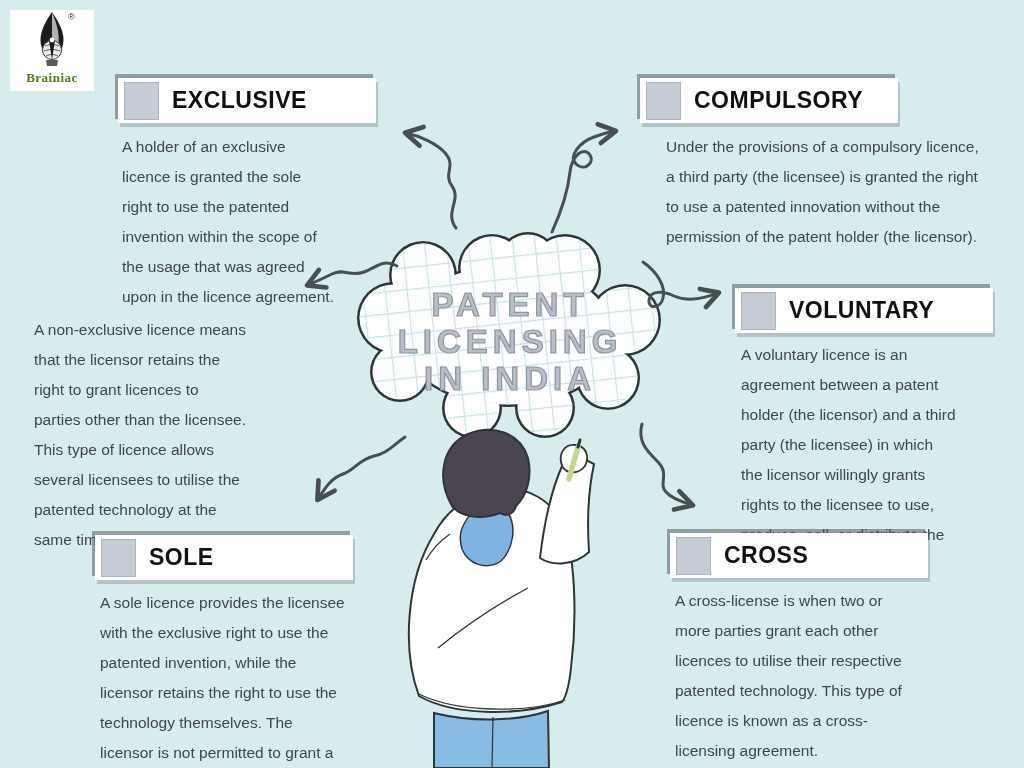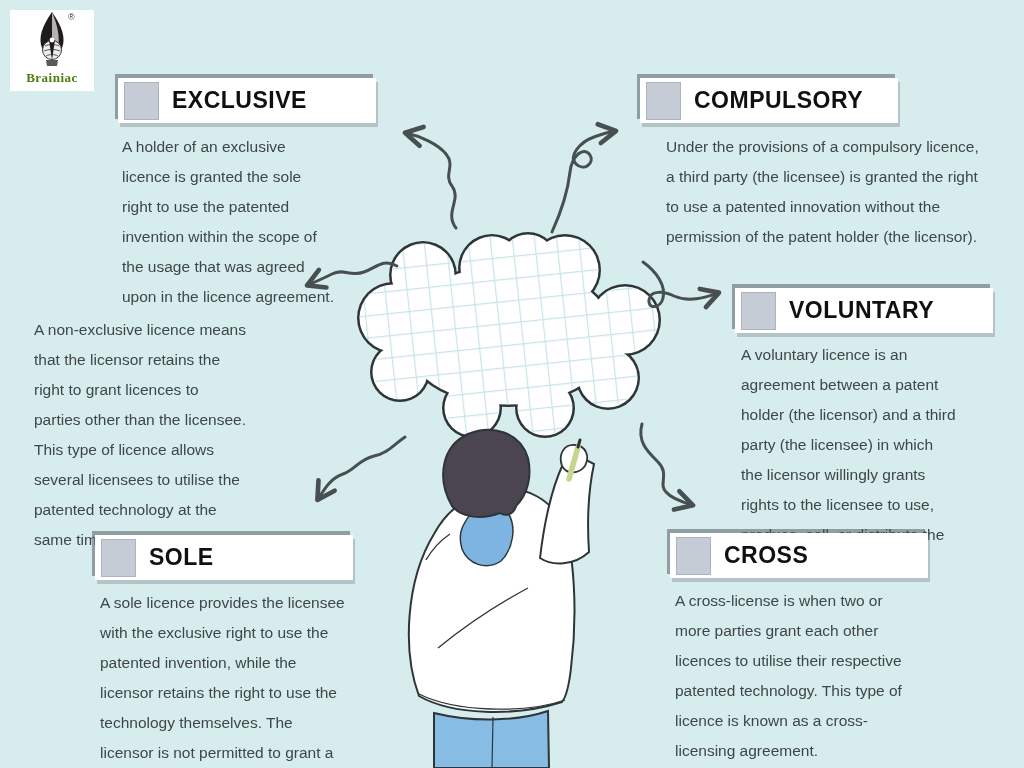--- a/index.html
+++ b/index.html
@@ -116,20 +116,23 @@
     <g fill="none" stroke="#474f52" stroke-width="3" stroke-linecap="round">
       <path marker-end="url(#ah)" d="M456,228 C444,212 462,200 452,186 C443,174 456,166 446,154 C438,144 420,136 406,133"></path>
       <path marker-end="url(#ah)" d="M552,232 C562,210 568,190 570,172 C572,155 584,146 590,155 C595,163 584,172 576,164 C568,156 580,142 594,137 C602,134 609,132 615,131"></path>
       <path marker-end="url(#ah)" d="M397,266 C383,258 376,268 364,272 C350,277 344,268 332,274 C322,279 315,282 308,285"></path>
       <path marker-end="url(#ah)" d="M643,262 C657,272 666,286 663,298 C661,308 648,310 649,300 C650,290 664,291 674,296 C690,303 706,297 718,293"></path>
       <path marker-end="url(#ah)" d="M642,424 C637,442 648,452 658,462 C670,474 658,484 666,492 C671,498 682,502 692,505"></path>
       <path marker-end="url(#ah)" d="M405,437 C392,446 388,453 374,456 C358,460 355,470 343,474 C331,478 325,488 318,499"></path>
     </g>
   </svg>
 
+  <div class="cloud-title">PATENT
+LICENSING
+IN INDIA</div>
 
   <svg class="layer person" viewBox="0 0 1024 768" aria-hidden="true">
 
     <path d="M419,696 C402,650 406,580 434,534 C448,508 472,492 498,489 C527,486 552,500 563,525 C574,550 578,612 571,668 C569,686 566,697 562,702 C515,717 452,715 419,696 Z" fill="#ffffff" stroke="#2e3538" stroke-width="2"></path>
     <g fill="none" stroke="#2e3538" stroke-width="1.3">
       <path d="M438,648 C470,622 502,602 528,588"></path>
       <path d="M426,560 C433,548 441,540 450,534"></path>
       <path d="M419,694 C455,712 525,714 565,700"></path>
     </g>
 

